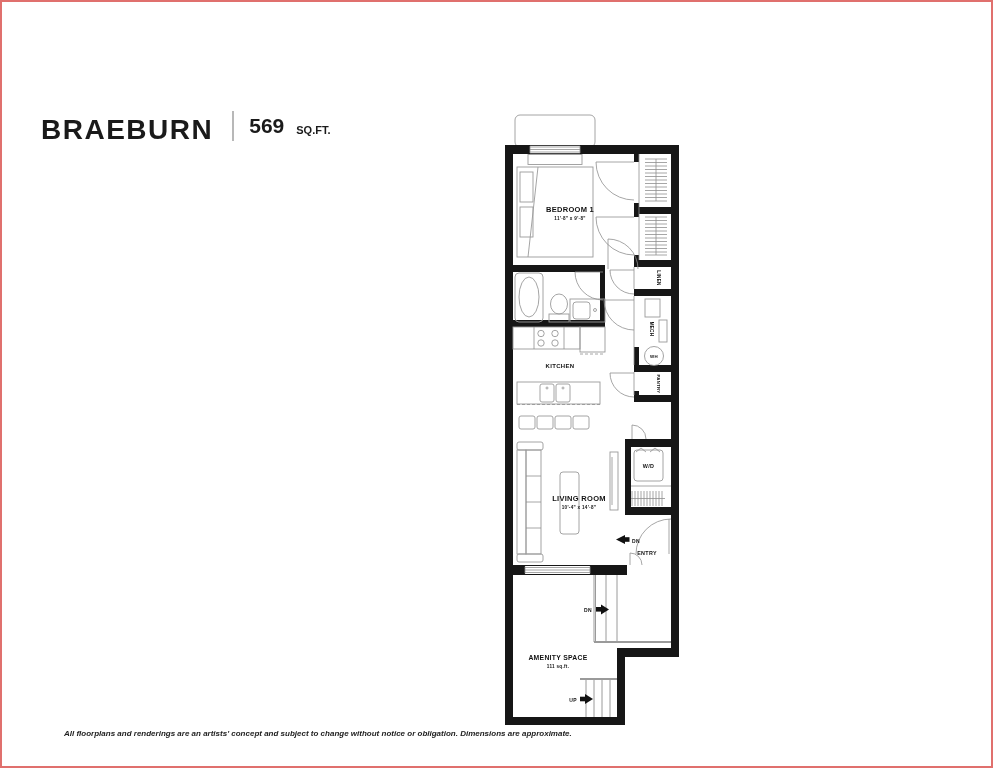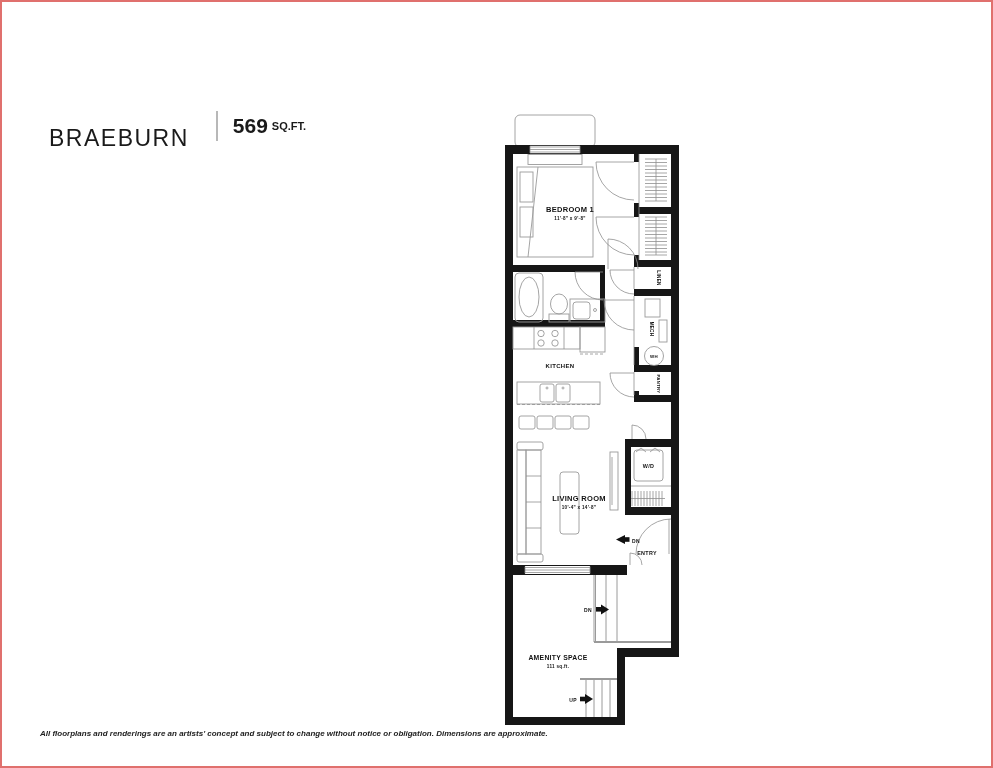--- a/index.html
+++ b/index.html
@@ -2,26 +2,26 @@
 <html><head>
 <meta charset="utf-8">
 <style>
   html,body{margin:0;padding:0;background:#fff;}
   .page{
     position:relative;width:993px;height:768px;box-sizing:border-box;
     background:#ffffff;border:2px solid #e0706d;overflow:hidden;
     font-family:"Liberation Sans",sans-serif;color:#161616;
   }
   .title-block{position:absolute;left:35px;top:108px;display:flex;align-items:flex-start;}
-  .plan-name{margin:12px;font-size:23px;font-weight:normal;letter-spacing:1.5px;color:#1a1a1a;line-height:32px;}
+  .plan-name{margin:4px;font-size:28px;font-weight:bold;letter-spacing:1.5px;color:#1a1a1a;line-height:32px;}
   .title-divider{width:2px;height:30px;background:#b8b8b8;margin:1px 15px 0 15px;}
-  .area{display:flex;align-items:center;padding-top:5px;}
+  .area{display:flex;align-items:flex-end;padding-top:5px;}
   .area-value{font-size:21px;font-weight:bold;color:#1a1a1a;line-height:21px;}
-  .area-unit{font-size:11px;font-weight:bold;margin-left:4px;color:#1a1a1a;}
-  .disclaimer{position:absolute;left:38px;top:727px;font-size:8px;line-height:9.5px;
+  .area-unit{font-size:11px;font-weight:bold;margin-left:12px;color:#1a1a1a;}
+  .disclaimer{position:absolute;left:62px;top:727px;font-size:8px;line-height:9.5px;
     font-style:italic;font-weight:600;color:#222;width:880px;}
   .plan-svg{position:absolute;left:480px;top:105px;}
   
   .wall{fill:#161616;stroke:none;}
   .ln{stroke:#8f8f8f;stroke-width:0.8;fill:none;}
   .fxn{stroke:#9a9a9a;stroke-width:0.9;fill:none;}
   .stair{stroke:#9a9a9a;stroke-width:1;fill:none;}
   .stairb{stroke:#9a9a9a;stroke-width:1.8;fill:none;}
   .dash{stroke-dasharray:3 2;}
   .lbl{font-family:"Liberation Sans",sans-serif;font-weight:bold;fill:#111;letter-spacing:0.3px;}

